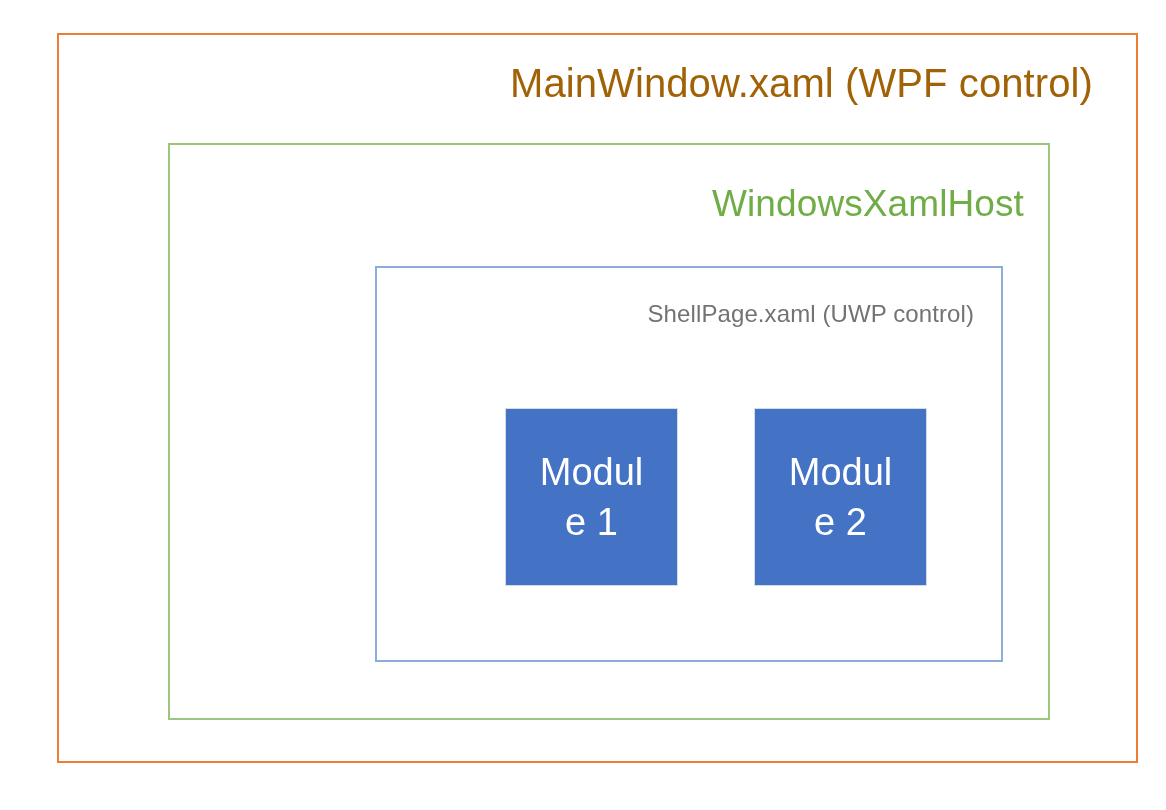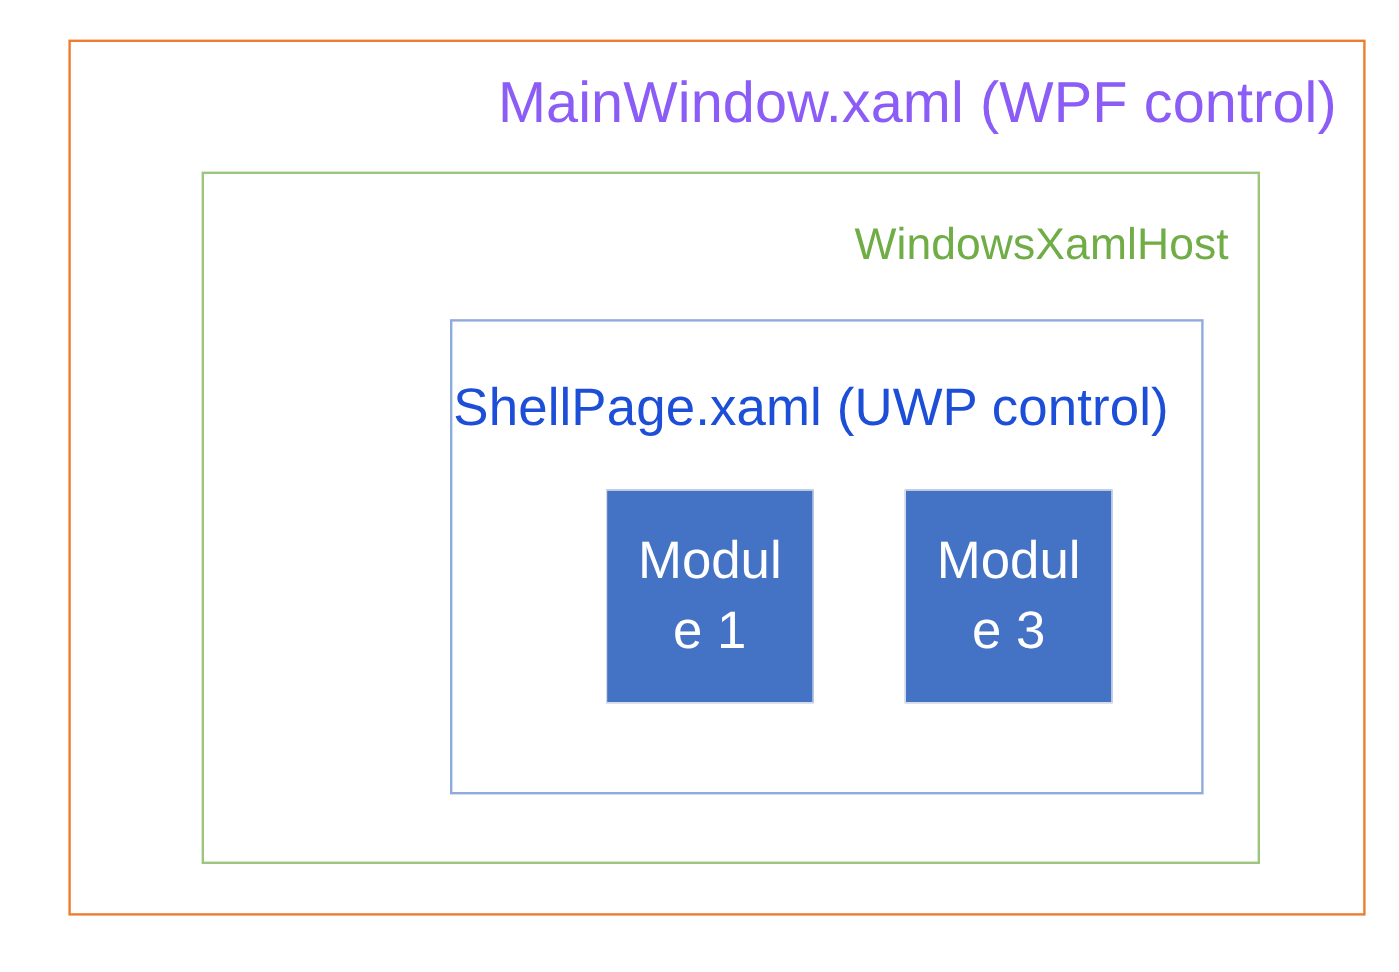--- a/index.html
+++ b/index.html
@@ -58,36 +58,36 @@
   }
 
   
   .layer-label {
     position: absolute;
     white-space: nowrap;
     line-height: 1;
     letter-spacing: 0.1px;
   }
   .label-outer {
-    right: 22px;
+    right: 43px;
     top: 28px;
-    font-size: 48px;
-    color: #8b5cf6;
+    font-size: 40px;
+    color: #a16207;
   }
   .label-host {
     right: 24px;
     top: 40px;
     font-size: 37px;
     color: #70AD47;
   }
   .label-page {
     right: 27px;
-    top: 50px;
-    font-size: 44px;
-    color: #1d4ed8;
+    top: 34px;
+    font-size: 24px;
+    color: #737373;
   }
 
   
   .modules-row {
     position: absolute;
     left: 128px;   
     top: 140px;    
     display: flex;
     flex-direction: row;
     gap: 76px;
@@ -98,21 +98,21 @@
     background: #4472C4;
     border: 1px solid #D6DCE5;
     box-sizing: border-box;
     display: flex;
     align-items: center;
     justify-content: center;
     text-align: center;
   }
   .module-label {
     color: #ffffff;
-    font-size: 44px;
+    font-size: 38px;
     line-height: 1.32;
     max-width: 120px;
     word-wrap: break-word;
   }
 </style>
 </head>
 <body>
 
 <div id="canvas">
 
@@ -128,21 +128,21 @@
 
         <div class="layer-label label-page">ShellPage.xaml (UWP control)</div>
 
         <div class="modules-row">
 
           <div class="module-box">
             <span class="module-label">Module 1</span>
           </div>
 
           <div class="module-box">
-            <span class="module-label">Module 3</span>
+            <span class="module-label">Module 2</span>
           </div>
 
         </div>
 
       </div>
     </div>
   </div>
 </div>
 
 </body></html>

